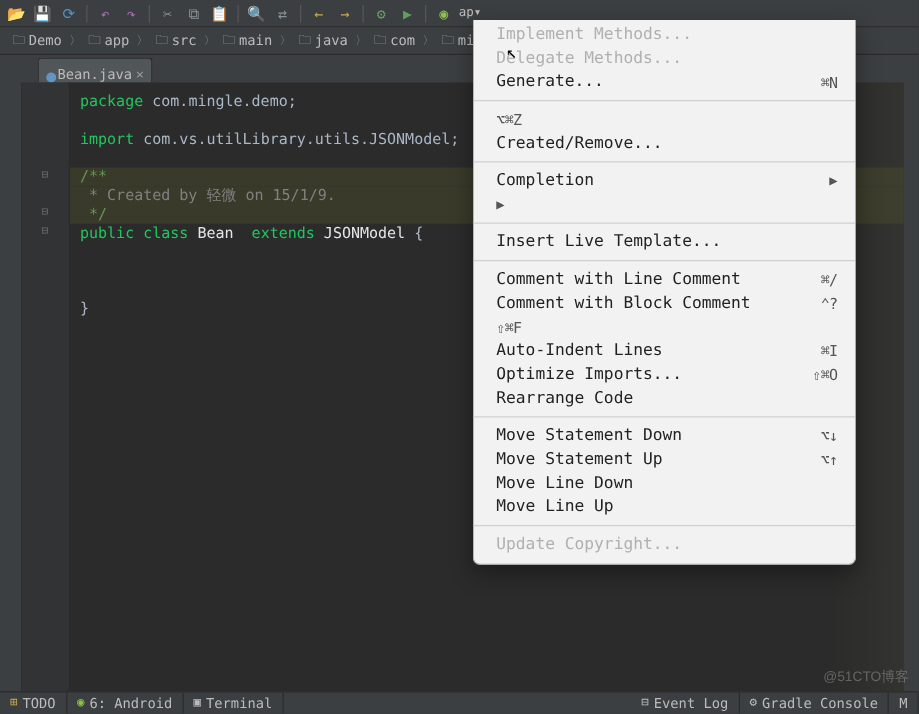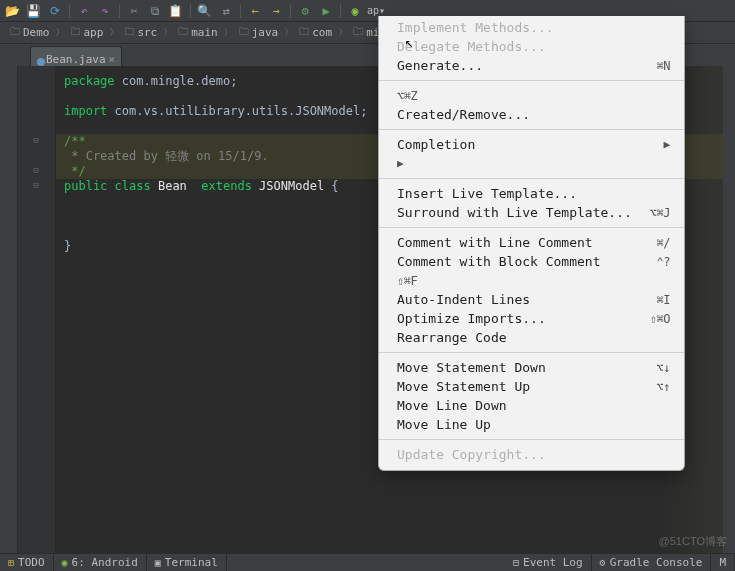--- a/index.html
+++ b/index.html
@@ -195,24 +195,20 @@
         </div>
         <div class="ctx-item">
           <span class="ctx-sub">▶</span>
         </div>
       </div>
       <div class="ctx-sep"></div>
   <div class="ctx-group" id="cg4">
         <div class="ctx-item">
           <span class="ctx-label">Insert Live Template...</span>
         </div>
-        <div class="ctx-item">
-          <span class="ctx-label">Surround with Live Template...</span>
-          <span class="ctx-short">⌥⌘J</span>
-        </div>
       </div>
       <div class="ctx-sep"></div>
   <div class="ctx-group" id="cg5">
         <div class="ctx-item">
           <span class="ctx-label">Comment with Line Comment</span>
           <span class="ctx-short">⌘/</span>
         </div>
         <div class="ctx-item">
           <span class="ctx-label">Comment with Block Comment</span>
           <span class="ctx-short">⌃?</span>

